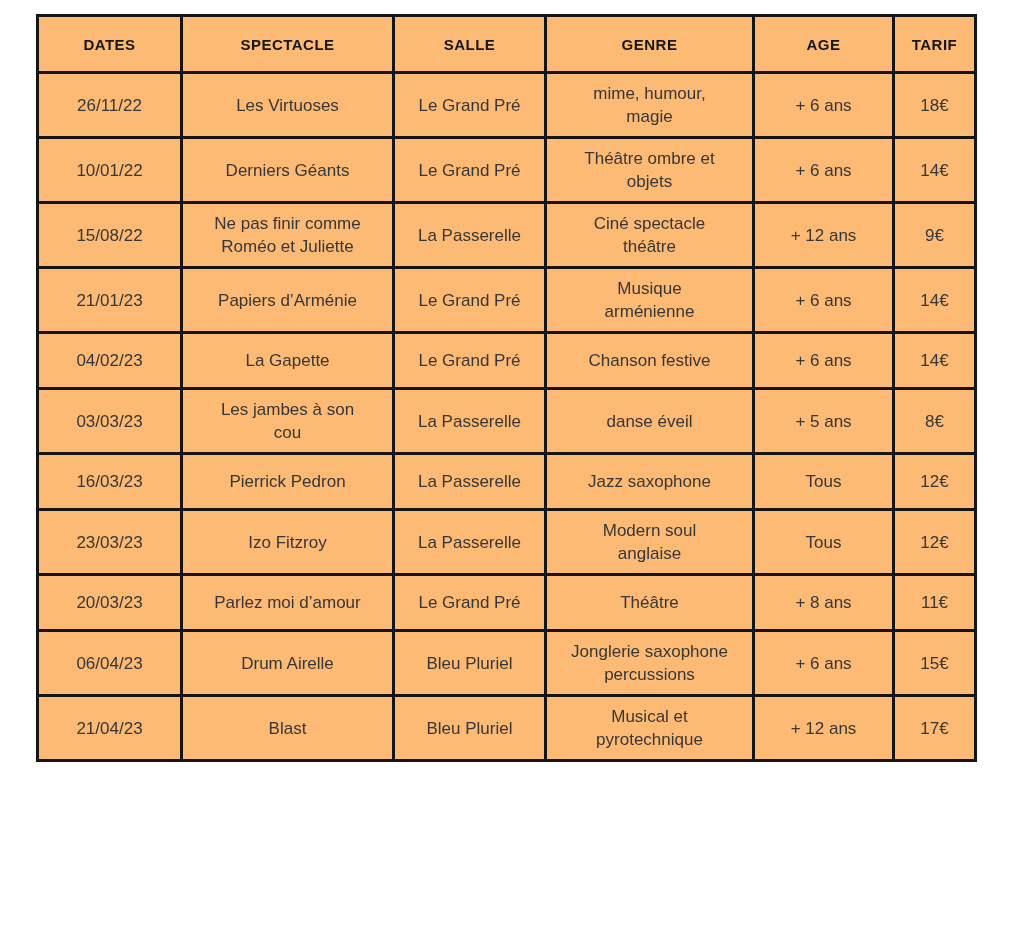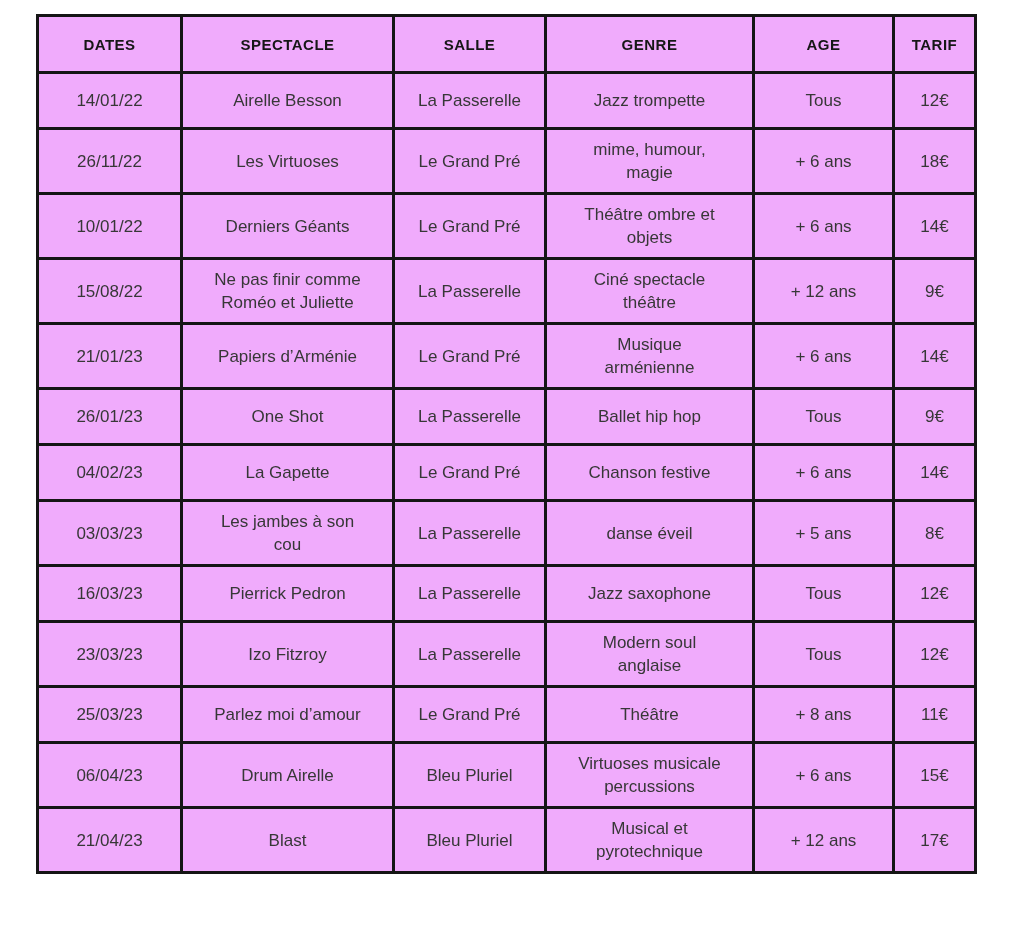--- a/index.html
+++ b/index.html
@@ -16,21 +16,21 @@
     height: 929px;
     background: #ffffff;
     overflow: hidden;
   }
   table.schedule {
     position: absolute;
     left: 36px;
     top: 14px;
     border-collapse: collapse;
     table-layout: fixed;
-    background: #f0abfc;
+    background: #fdba74;
     border: 3px solid #151515;
   }
   table.schedule th,
   table.schedule td {
     border: 3px solid #151515;
     text-align: center;
     vertical-align: middle;
     white-space: pre-line;
     padding: 8px 4px;
     overflow: hidden;
@@ -74,28 +74,20 @@
         <th>DATES</th>
         <th>SPECTACLE</th>
         <th>SALLE</th>
         <th>GENRE</th>
         <th>AGE</th>
         <th>TARIF</th>
       </tr>
     </thead>
     <tbody>
       <tr>
-        <td>14/01/22</td>
-        <td>Airelle Besson</td>
-        <td>La Passerelle</td>
-        <td>Jazz trompette</td>
-        <td>Tous</td>
-        <td>12€</td>
-      </tr>
-      <tr>
         <td>26/11/22</td>
         <td>Les Virtuoses</td>
         <td>Le Grand Pré</td>
         <td>mime, humour,
 magie</td>
         <td>+ 6 ans</td>
         <td>18€</td>
       </tr>
       <tr>
         <td>10/01/22</td>
@@ -119,28 +111,20 @@
       <tr>
         <td>21/01/23</td>
         <td>Papiers d’Arménie</td>
         <td>Le Grand Pré</td>
         <td>Musique
 arménienne</td>
         <td>+ 6 ans</td>
         <td>14€</td>
       </tr>
       <tr>
-        <td>26/01/23</td>
-        <td>One Shot</td>
-        <td>La Passerelle</td>
-        <td>Ballet hip hop</td>
-        <td>Tous</td>
-        <td>9€</td>
-      </tr>
-      <tr>
         <td>04/02/23</td>
         <td>La Gapette</td>
         <td>Le Grand Pré</td>
         <td>Chanson festive</td>
         <td>+ 6 ans</td>
         <td>14€</td>
       </tr>
       <tr>
         <td>03/03/23</td>
         <td>Les jambes à son
@@ -161,32 +145,32 @@
       <tr>
         <td>23/03/23</td>
         <td>Izo Fitzroy</td>
         <td>La Passerelle</td>
         <td>Modern soul
 anglaise</td>
         <td>Tous</td>
         <td>12€</td>
       </tr>
       <tr>
-        <td>25/03/23</td>
+        <td>20/03/23</td>
         <td>Parlez moi d’amour</td>
         <td>Le Grand Pré</td>
         <td>Théâtre</td>
         <td>+ 8 ans</td>
         <td>11€</td>
       </tr>
       <tr>
         <td>06/04/23</td>
         <td>Drum Airelle</td>
         <td>Bleu Pluriel</td>
-        <td>Virtuoses musicale
+        <td>Jonglerie saxophone
 percussions</td>
         <td>+ 6 ans</td>
         <td>15€</td>
       </tr>
       <tr>
         <td>21/04/23</td>
         <td>Blast</td>
         <td>Bleu Pluriel</td>
         <td>Musical et
 pyrotechnique</td>

